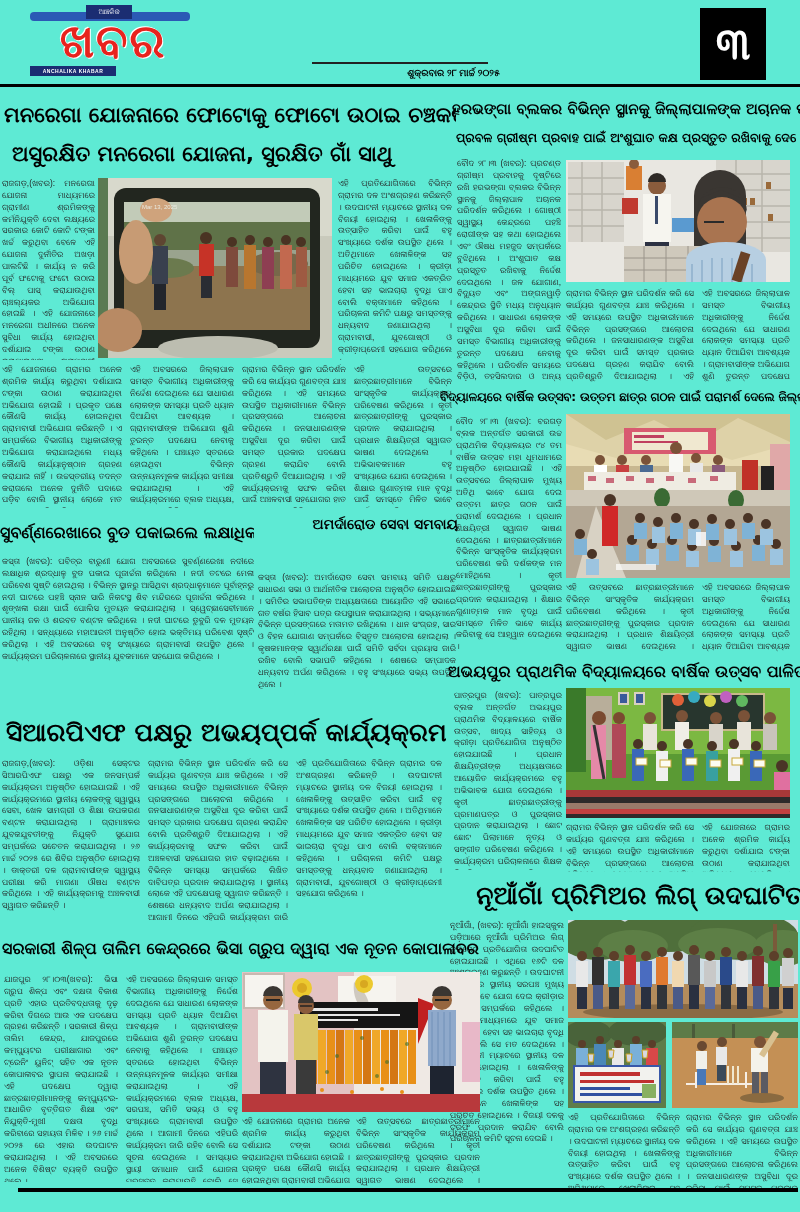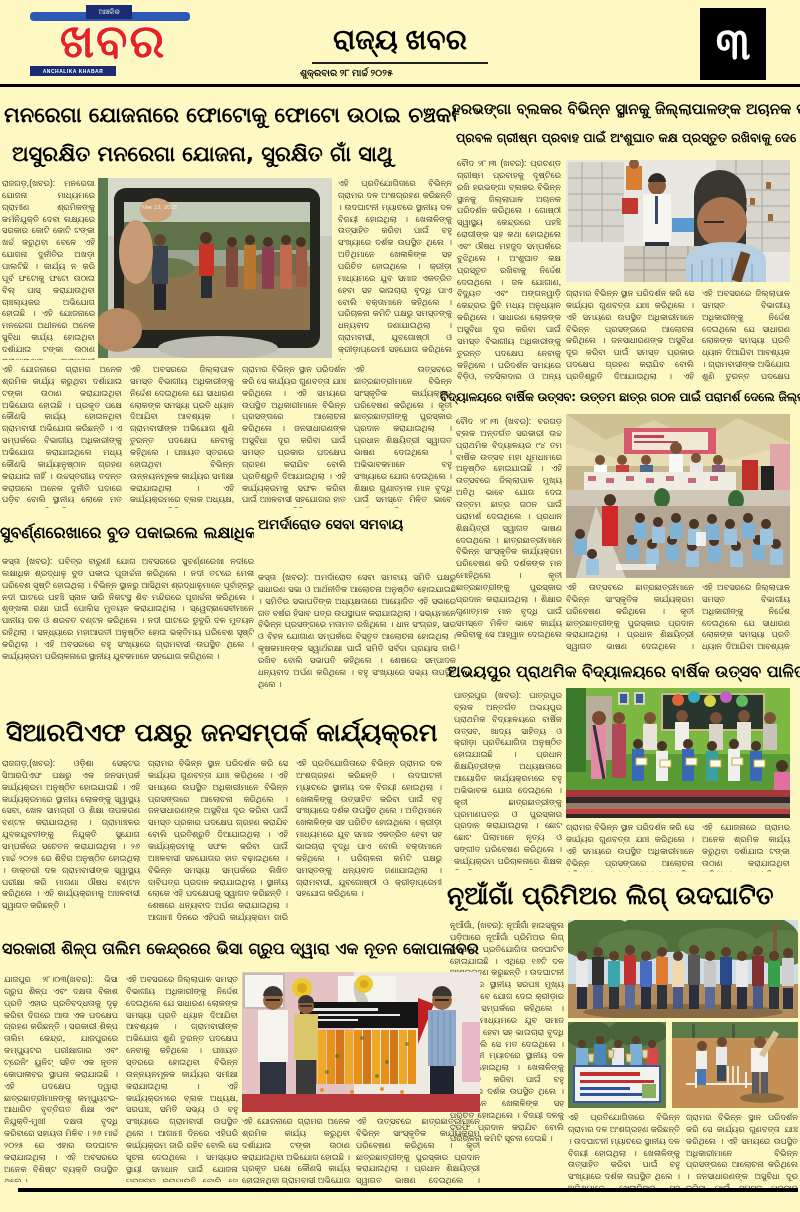--- a/index.html
+++ b/index.html
@@ -1,42 +1,41 @@
 <!DOCTYPE html>
 <html><head>
 <meta charset="utf-8">
 <style>
   html,body{margin:0;padding:0;background:#9a9a9a;}
-  #page{position:relative;width:800px;height:1212px;background:#fef9c3;overflow:hidden;
+  #page{position:relative;width:800px;height:1212px;background:#5eead4;overflow:hidden;
         font-family:"Liberation Sans","DejaVu Sans",sans-serif;color:#1a1a1a;}
   .abs{position:absolute;}
   .col{position:absolute;font-size:8.3px;line-height:1.43;text-align:justify;color:#222;
        overflow:hidden;word-break:break-word;}
   .hl{position:absolute;font-weight:700;color:#000;white-space:nowrap;overflow:hidden;
       font-family:"DejaVu Sans","Liberation Sans",sans-serif;}
-  .center{text-align:left;}
+  .center{text-align:right;}
   .photo{position:absolute;overflow:hidden;background:#ddd;}
   .photo svg{display:block;width:100%;height:100%;}
   .rule{position:absolute;background:#000;}
   .masthead-title{position:absolute;font-weight:700;color:#000;text-align:center;}
   .brand{position:absolute;font-weight:700;color:#e8231e;letter-spacing:2px;
          text-shadow:1px 1px 0 #fff,-1px -1px 0 #fff;}
   .whitebox-text{color:#fff;text-align:center;overflow:hidden;}
 </style>
 </head>
 <body>
 
 <div id="page">
 
   <div class="abs" style="left:0;top:0;width:800px;height:88px;">
     <div class="abs" style="left:30px;top:12px;width:160px;height:9px;background:#2b59b5;border-radius:4px;"></div>
     <div class="abs whitebox-text" style="left:86px;top:5px;width:46px;height:14px;background:#1b2d72;font-size:7px;line-height:14px;">ଆଞ୍ଚଳିକ</div>
     <div class="brand" style="left:34px;top:12px;width:158px;height:58px;font-size:46px;line-height:58px;text-align:center;">ଖବର</div>
     <div class="abs whitebox-text" style="left:30px;top:66px;width:86px;height:10px;background:#1b2d72;font-size:5px;line-height:10px;letter-spacing:.5px;font-weight:700;">ANCHALIKA KHABAR</div>
-    <div class="masthead-title" style="left:300px;top:20px;width:200px;height:40px;font-size:28px;line-height:40px;">ରାଜ୍ୟ ଖବର</div>
     <div class="rule" style="left:312px;top:62px;width:176px;height:2px;background:#222;"></div>
     <div class="abs center" style="left:300px;top:66px;width:200px;height:13px;font-size:9.5px;line-height:13px;color:#000;font-weight:700;">ଶୁକ୍ରବାର ୨୮ ମାର୍ଚ୍ଚ ୨୦୨୫</div>
     <div class="abs" style="left:700px;top:8px;width:66px;height:72px;background:#000;">
       <div class="abs whitebox-text" style="left:0;top:8px;width:66px;height:56px;font-size:44px;line-height:56px;font-weight:700;">୩</div>
     </div>
     <div class="rule" style="left:0;top:84px;width:800px;height:3px;"></div>
   </div>
 
   <div class="hl" style="left:4px;top:96px;width:452px;height:38px;font-size:21px;line-height:38px;">ମନରେଗା ଯୋଜନାରେ ଫୋଟୋକୁ ଫୋଟୋ ଉଠାଇ ଚଞ୍ଚକତା</div>
   <div class="hl" style="left:4px;top:134px;width:456px;height:40px;font-size:21px;line-height:40px;margin-left:8px;">ଅସୁରକ୍ଷିତ ମନରେଗା ଯୋଜନା, ସୁରକ୍ଷିତ ଗାଁ ସାଥୁ</div>
@@ -313,21 +312,21 @@
           <rect y="109" width="224" height="6" fill="#2e2a2a"></rect>
           <rect y="115" width="224" height="6" fill="#9a7a6a"></rect>
           <rect y="121" width="224" height="5" fill="#c04040"></rect>
           <rect y="126" width="224" height="4" fill="#2e2a2a"></rect>
         </g>
     </svg>
   </div>
   <div class="col" style="left:566px;top:822px;width:128px;height:50px;">ଗ୍ରାମର ବିଭିନ୍ନ ସ୍ଥାନ ପରିଦର୍ଶନ କରି ସେ କାର୍ଯ୍ୟର ଗୁଣବତ୍ତା ଯାଞ୍ଚ କରିଥିଲେ । ଏହି ସମୟରେ ଉପସ୍ଥିତ ଅଧିକାରୀମାନେ ବିଭିନ୍ନ ପ୍ରସଙ୍ଗରେ ଆଲୋଚନା କରିଥିଲେ । ଜନସାଧାରଣଙ୍କ ଅସୁବିଧା ଦୂର କରିବା ପାଇଁ ସମସ୍ତ ପ୍ରକାର ପଦକ୍ଷେପ ଗ୍ରହଣ କରାଯିବ ବୋଲି ପ୍ରତିଶ୍ରୁତି ଦିଆଯାଇଥିଲା । ଏହି କାର୍ଯ୍ୟକ୍ରମକୁ ସଫଳ କରିବା ପାଇଁ ଅଞ୍ଚଳବାସୀ ସହଯୋଗର ହାତ ବଢ଼ାଇଥିଲେ । ବିଭିନ୍ନ ସମସ୍ୟା ସମ୍ପର୍କରେ ଲିଖିତ ଦାବିପତ୍ର ପ୍ରଦାନ କରାଯାଇଥିଲା । ସ୍ଥାନୀୟ ଲୋକେ ଏହି ପଦକ୍ଷେପକୁ ସ୍ୱାଗତ କରିଛନ୍ତି । ଶେଷରେ ଧନ୍ୟବାଦ ଅର୍ପଣ କରାଯାଇଥିଲା । ଆଗାମୀ ଦିନରେ ଏହିପରି କାର୍ଯ୍ୟକ୍ରମ ଜାରି ରହିବ ବୋଲି ସୂଚନା ମିଳିଛି ।</div>
   <div class="col" style="left:702px;top:822px;width:88px;height:50px;">ଏହି ଯୋଜନାରେ ଗ୍ରାମର ଅନେକ ଶ୍ରମିକ କାର୍ଯ୍ୟ କରୁଥିବା ଦର୍ଶାଯାଇ ଟଙ୍କା ଉଠାଣ କରାଯାଇଥିବା ଅଭିଯୋଗ ହୋଇଛି । ପ୍ରକୃତ ପକ୍ଷେ କୌଣସି କାର୍ଯ୍ୟ ହୋଇନଥିବା ଗ୍ରାମବାସୀ ଅଭିଯୋଗ କରିଛନ୍ତି । ଏ ସମ୍ପର୍କରେ ବିଭାଗୀୟ ଅଧିକାରୀଙ୍କୁ ଅଭିଯୋଗ କରାଯାଇଥିଲେ ମଧ୍ୟ କୌଣସି କାର୍ଯ୍ୟାନୁଷ୍ଠାନ ଗ୍ରହଣ କରାଯାଇ ନାହିଁ । ଉଚ୍ଚସ୍ତରୀୟ ତଦନ୍ତ କରାଗଲେ ଅନେକ ଦୁର୍ନୀତି ପଦାରେ ପଡ଼ିବ ବୋଲି ସ୍ଥାନୀୟ ଲୋକେ ମତ ପ୍ରକାଶ କରିଛନ୍ତି । ଦୋଷୀଙ୍କ ବିରୋଧରେ ଦୃଢ଼ କାର୍ଯ୍ୟାନୁଷ୍ଠାନ ଦାବି କରିଛନ୍ତି । ନଚେତ ଆନ୍ଦୋଳନ କରାଯିବ ବୋଲି ଚେତାବନୀ ଦିଆଯାଇଛି ।</div>
 
-  <div class="hl" style="left:6px;top:712px;width:440px;height:42px;font-size:25px;line-height:42px;">ସିଆରପିଏଫ ପକ୍ଷରୁ ଜନସମ୍ପର୍କ କାର୍ଯ୍ୟକ୍ରମ</div>
+  <div class="hl" style="left:6px;top:712px;width:440px;height:42px;font-size:25px;line-height:42px;">ସିଆରପିଏଫ ପକ୍ଷରୁ ଅଭୟପ୍ପର୍କ କାର୍ଯ୍ୟକ୍ରମ</div>
   <div class="col" style="left:2px;top:758px;width:138px;height:166px;">ରାଜଗଡ଼,(ଖବର): ଓଡ଼ିଶା ସେକ୍ଟର ସିଆରପିଏଫ ପକ୍ଷରୁ ଏକ ଜନସମ୍ପର୍କ କାର୍ଯ୍ୟକ୍ରମ ଅନୁଷ୍ଠିତ ହୋଇଯାଇଛି । ଏହି କାର୍ଯ୍ୟକ୍ରମରେ ସ୍ଥାନୀୟ ଲୋକଙ୍କୁ ସ୍ୱାସ୍ଥ୍ୟ ସେବା, ଖେଳ ସାମଗ୍ରୀ ଓ ଶିକ୍ଷା ଉପକରଣ ବଣ୍ଟନ କରାଯାଇଥିଲା । ଗ୍ରାମାଞ୍ଚଳର ଯୁବକଯୁବତୀଙ୍କୁ ନିଯୁକ୍ତି ସୁଯୋଗ ସମ୍ପର୍କରେ ସଚେତନ କରାଯାଇଥିଲା । ୨୬ ମାର୍ଚ୍ଚ ୨୦୨୫ ରେ ଶିବିର ଅନୁଷ୍ଠିତ ହୋଇଥିଲା । ଡାକ୍ତରୀ ଦଳ ଗ୍ରାମବାସୀଙ୍କ ସ୍ୱାସ୍ଥ୍ୟ ପରୀକ୍ଷା କରି ମାଗଣା ଔଷଧ ବଣ୍ଟନ କରିଥିଲେ । ଏହି କାର୍ଯ୍ୟକ୍ରମକୁ ଅଞ୍ଚଳବାସୀ ସ୍ୱାଗତ କରିଛନ୍ତି ।</div>
   <div class="col" style="left:148px;top:758px;width:140px;height:166px;">ଗ୍ରାମର ବିଭିନ୍ନ ସ୍ଥାନ ପରିଦର୍ଶନ କରି ସେ କାର୍ଯ୍ୟର ଗୁଣବତ୍ତା ଯାଞ୍ଚ କରିଥିଲେ । ଏହି ସମୟରେ ଉପସ୍ଥିତ ଅଧିକାରୀମାନେ ବିଭିନ୍ନ ପ୍ରସଙ୍ଗରେ ଆଲୋଚନା କରିଥିଲେ । ଜନସାଧାରଣଙ୍କ ଅସୁବିଧା ଦୂର କରିବା ପାଇଁ ସମସ୍ତ ପ୍ରକାର ପଦକ୍ଷେପ ଗ୍ରହଣ କରାଯିବ ବୋଲି ପ୍ରତିଶ୍ରୁତି ଦିଆଯାଇଥିଲା । ଏହି କାର୍ଯ୍ୟକ୍ରମକୁ ସଫଳ କରିବା ପାଇଁ ଅଞ୍ଚଳବାସୀ ସହଯୋଗର ହାତ ବଢ଼ାଇଥିଲେ । ବିଭିନ୍ନ ସମସ୍ୟା ସମ୍ପର୍କରେ ଲିଖିତ ଦାବିପତ୍ର ପ୍ରଦାନ କରାଯାଇଥିଲା । ସ୍ଥାନୀୟ ଲୋକେ ଏହି ପଦକ୍ଷେପକୁ ସ୍ୱାଗତ କରିଛନ୍ତି । ଶେଷରେ ଧନ୍ୟବାଦ ଅର୍ପଣ କରାଯାଇଥିଲା । ଆଗାମୀ ଦିନରେ ଏହିପରି କାର୍ଯ୍ୟକ୍ରମ ଜାରି ରହିବ ବୋଲି ସୂଚନା ମିଳିଛି ।</div>
   <div class="col" style="left:296px;top:758px;width:146px;height:166px;">ଏହି ପ୍ରତିଯୋଗିତାରେ ବିଭିନ୍ନ ଗ୍ରାମର ଦଳ ଅଂଶଗ୍ରହଣ କରିଛନ୍ତି । ଉଦଘାଟନୀ ମ୍ୟାଚରେ ସ୍ଥାନୀୟ ଦଳ ବିଜୟୀ ହୋଇଥିଲା । ଖେଳାଳିଙ୍କୁ ଉତ୍ସାହିତ କରିବା ପାଇଁ ବହୁ ସଂଖ୍ୟାରେ ଦର୍ଶକ ଉପସ୍ଥିତ ଥିଲେ । ଅତିଥିମାନେ ଖେଳାଳିଙ୍କ ସହ ପରିଚିତ ହୋଇଥିଲେ । କ୍ରୀଡ଼ା ମାଧ୍ୟମରେ ଯୁବ ସମାଜ ଏକତ୍ରିତ ହେବା ସହ ଭାଇଚାରା ବୃଦ୍ଧି ପାଏ ବୋଲି ବକ୍ତାମାନେ କହିଥିଲେ । ପରିଚାଳନା କମିଟି ପକ୍ଷରୁ ସମସ୍ତଙ୍କୁ ଧନ୍ୟବାଦ ଜଣାଯାଇଥିଲା । ଗ୍ରାମବାସୀ, ଯୁବଗୋଷ୍ଠୀ ଓ କ୍ରୀଡ଼ାପ୍ରେମୀ ସହଯୋଗ କରିଥିଲେ ।</div>
 
   <div class="hl center" style="left:447px;top:874px;width:356px;height:44px;font-size:25px;line-height:44px;">ନୂଆଁଗାଁ ପ୍ରିମିଅର ଲିଗ୍ ଉଦଘାଟିତ</div>
   <div class="col" style="left:450px;top:920px;width:114px;height:266px;">ନୂଆଁଗାଁ, (ଖବର): ନୂଆଁଗାଁ ହାଇସ୍କୁଲ ପଡ଼ିଆରେ ନୂଆଁଗାଁ ପ୍ରିମିଅର ଲିଗ୍ କ୍ରିକେଟ ପ୍ରତିଯୋଗିତା ଉଦଘାଟିତ ହୋଇଯାଇଛି । ଏଥିରେ ୧୬ଟି ଦଳ ଅଂଶଗ୍ରହଣ କରୁଛନ୍ତି । ଉଦଘାଟନୀ ଉତ୍ସବରେ ସ୍ଥାନୀୟ ସରପଞ୍ଚ ମୁଖ୍ୟ ଅତିଥି ଭାବେ ଯୋଗ ଦେଇ କ୍ରୀଡ଼ାର ମହତ୍ତ୍ୱ ସମ୍ପର୍କରେ କହିଥିଲେ । କ୍ରୀଡ଼ା ମାଧ୍ୟମରେ ଯୁବ ସମାଜ ଏକତ୍ରିତ ହେବା ସହ ଭାଇଚାରା ବୃଦ୍ଧି ପାଏ ବୋଲି ସେ ମତ ଦେଇଥିଲେ । ଉଦଘାଟନୀ ମ୍ୟାଚରେ ସ୍ଥାନୀୟ ଦଳ ବିଜୟୀ ହୋଇଥିଲା । ଖେଳାଳିଙ୍କୁ ଉତ୍ସାହିତ କରିବା ପାଇଁ ବହୁ ସଂଖ୍ୟାରେ ଦର୍ଶକ ଉପସ୍ଥିତ ଥିଲେ । ଅତିଥିମାନେ ଖେଳାଳିଙ୍କ ସହ ପରିଚିତ ହୋଇଥିଲେ । ବିଜୟୀ ଦଳକୁ ଟ୍ରଫି ପ୍ରଦାନ କରାଯିବ ବୋଲି ପରିଚାଳନା କମିଟି ସୂଚନା ଦେଇଛି ।</div>
   <div class="photo" style="left:568px;top:920px;width:230px;height:98px;">
     <svg viewBox="0 0 230 98" preserveAspectRatio="none">
       <rect width="230" height="98" fill="#cfdde4"></rect>
       <g fill="#4f6f3b">

